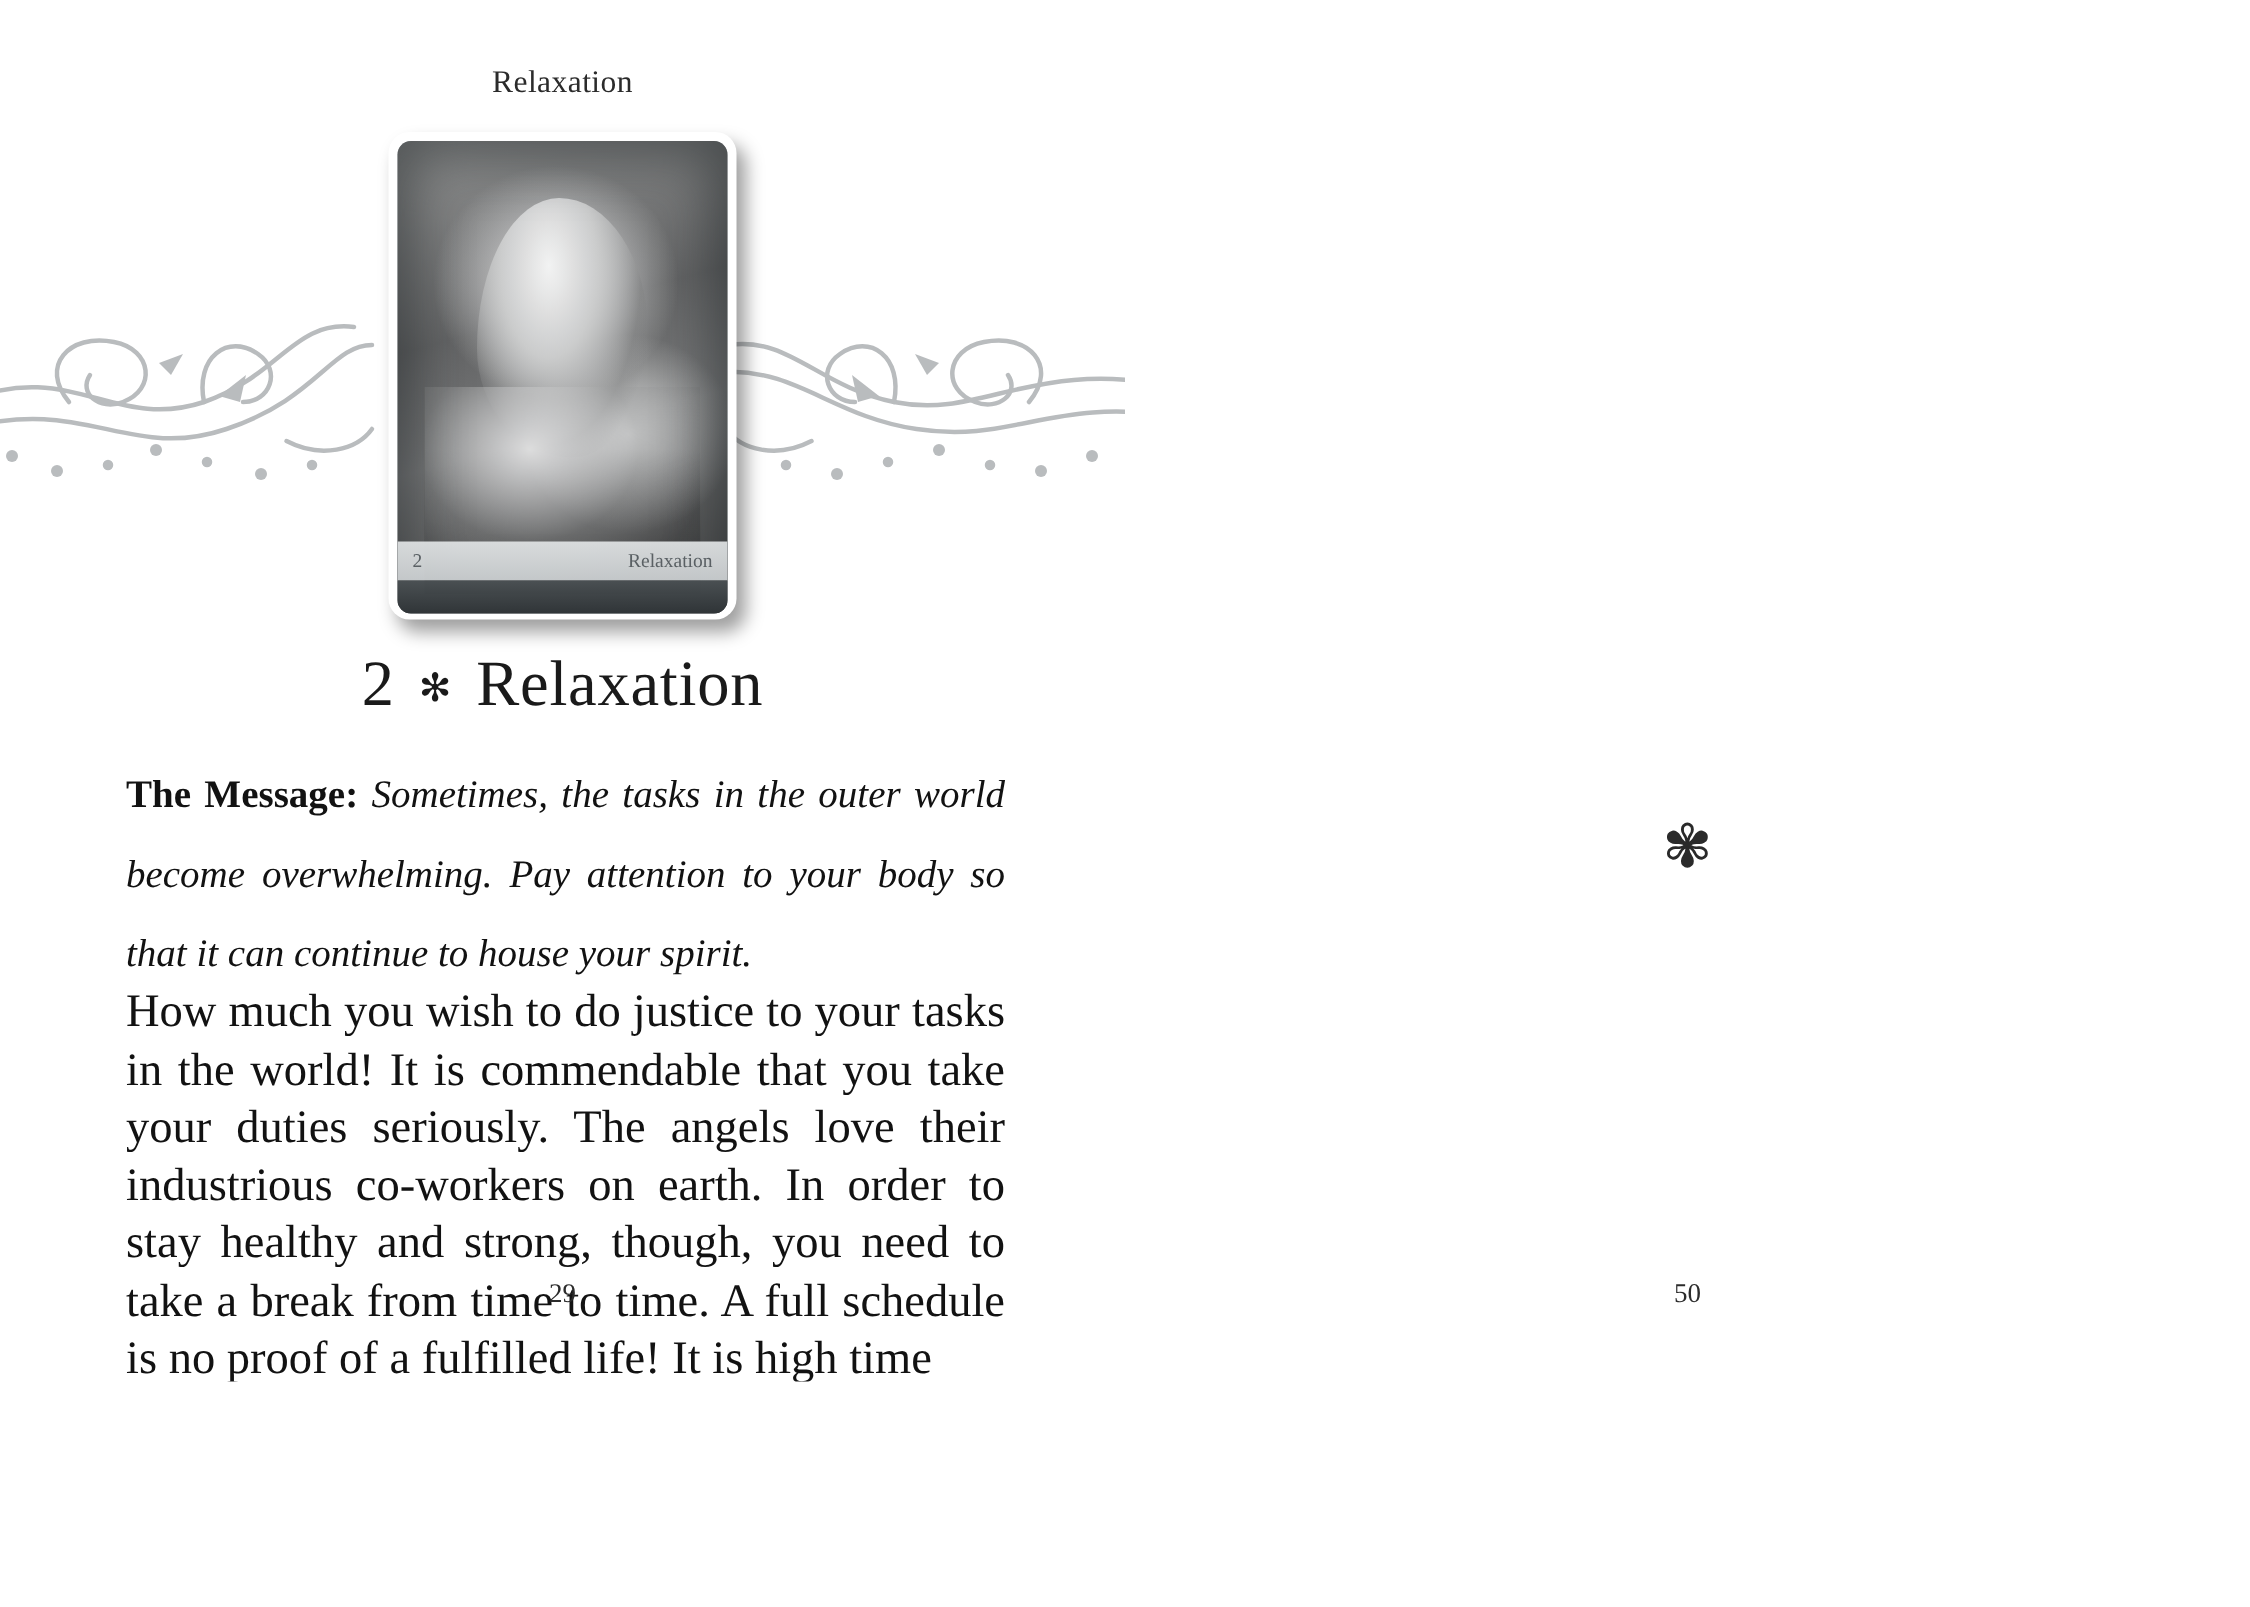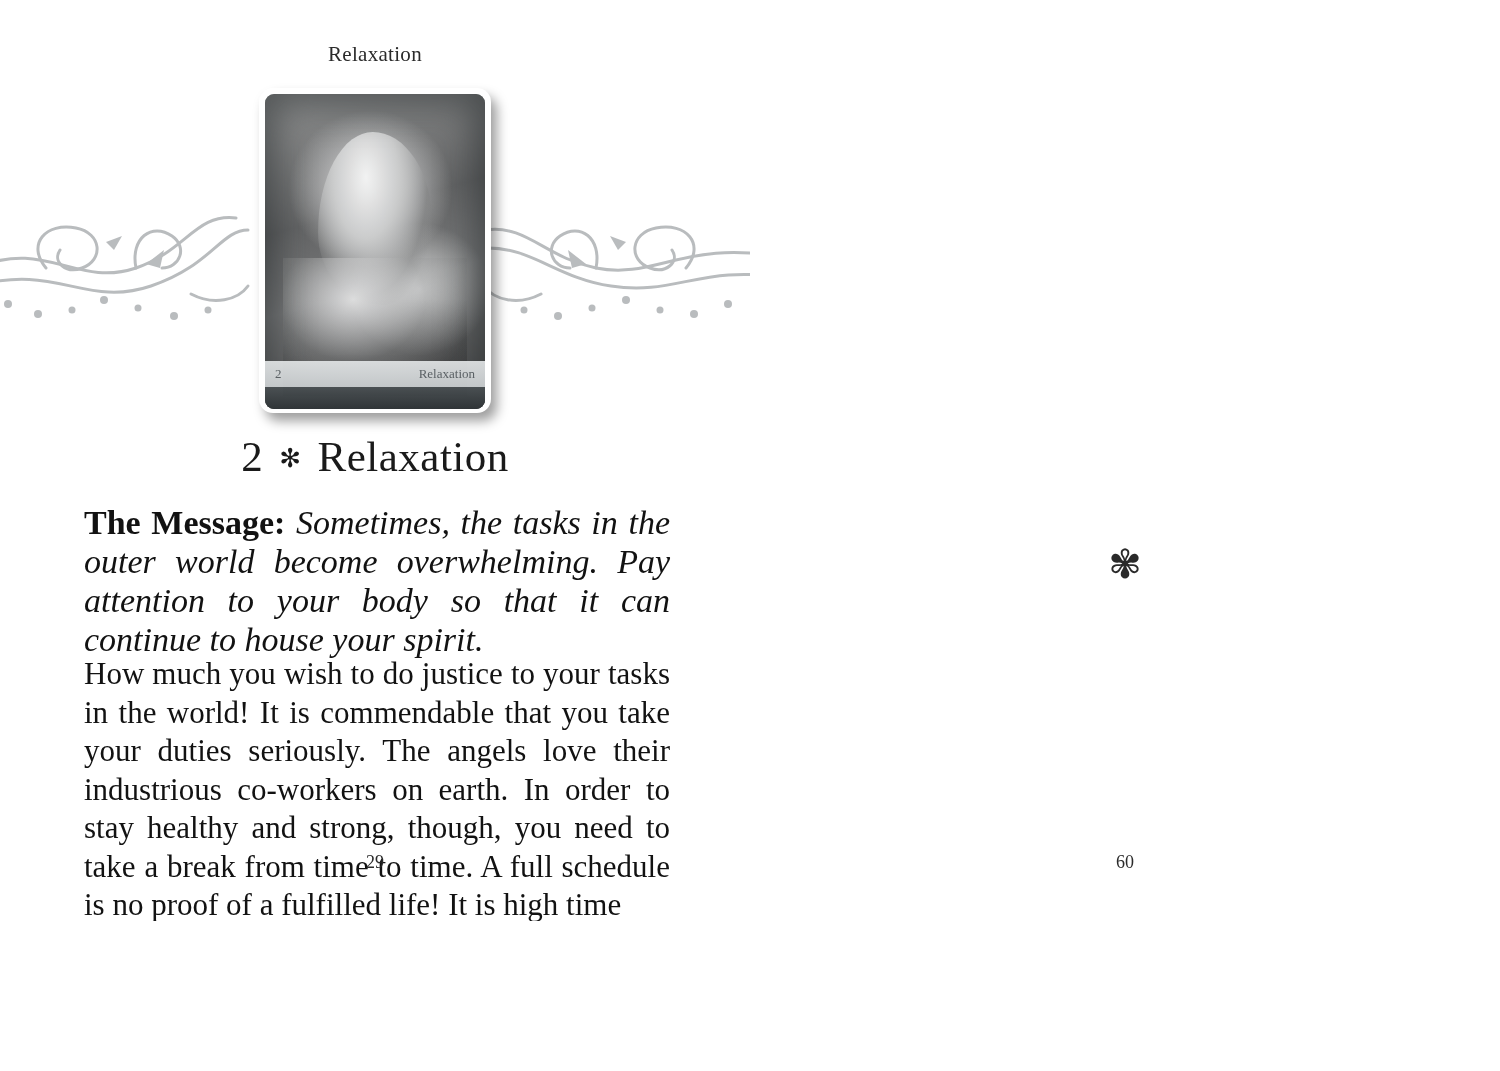--- a/index.html
+++ b/index.html
@@ -181,22 +181,22 @@
 
   p.para {
     margin: 0;
     font-size: 31px;
     line-height: 38.5px;
     color: #121212;
     font-family: "Liberation Serif", serif;
   }
   .message p.para {
     font-style: italic;
-    font-size: 34px;
-    line-height: 39px;
+    font-size: 26px;
+    line-height: 53px;
   }
   .message .lead {
     font-style: normal;
     font-weight: bold;
   }
 
   .ornament {
     position: absolute;
     top: 545px;
     left: 0;
@@ -278,16 +278,16 @@
     </div>
 
     <div class="folio">29</div>
   </div>
 
   <div class="page">
 
 
     <div class="ornament">✾</div>
 
-    <div class="folio">60</div>
+    <div class="folio">50</div>
   </div>
 
 </div>
 
 </body></html>

